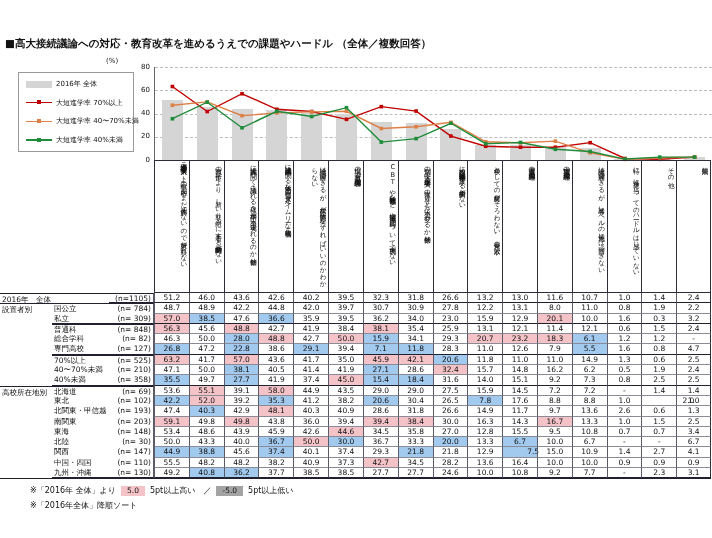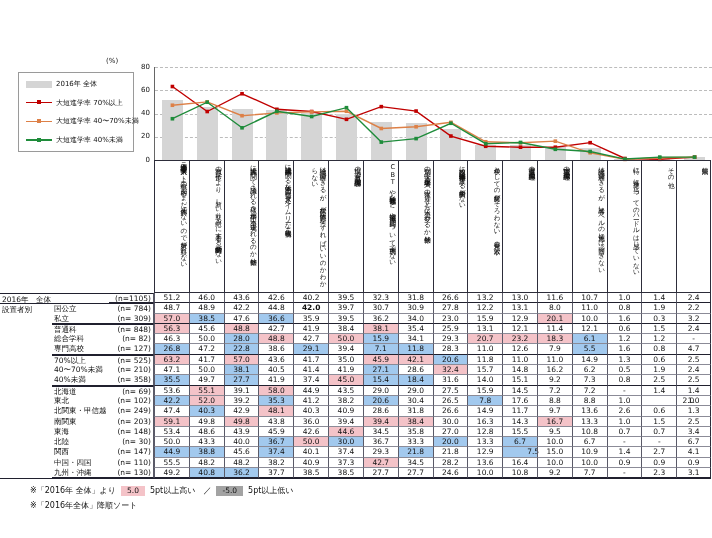--- a/index.html
+++ b/index.html
@@ -51,20 +51,21 @@
   
   .logo{position:absolute;right:10px;top:496px;}
   .rm{font-size:27px;font-weight:bold;color:#979797;letter-spacing:-1.5px;position:relative;}
   .kana{position:absolute;top:-3px;right:16px;font-size:5.5px;color:#c88a8a;letter-spacing:1px;}
 </style>
 </head>
 <body>
 
 <div class="page">
 
+  <div class="title">■高大接続議論への対応・教育改革を進めるうえでの課題やハードル （全体／複数回答）</div>
   <div class="pct">(%)</div>
 
   <div class="legend">
     <div class="li">
       <span class="sw bar-sw"></span>
       <span>2016年 全体</span>
     </div>
     <div class="li">
       <span class="sw line-sw c-red"></span>
       <span>大短進学率 70%以上</span>
@@ -199,21 +200,21 @@
       <div class="val gend" style="grid-area: 2 / 17;">1.0</div>
       <div class="val gend" style="grid-area: 2 / 18;">1.4</div>
       <div class="val lastcol gend" style="grid-area: 2 / 19;">2.4</div>
       <div class="gcell gs" style="grid-area: 3 / 1 / span 2;">設置者別</div>
       <div class="lcell gs" style="grid-area: 3 / 2;">国公立</div>
       <div class="ncell gs" style="grid-area: 3 / 3;">(n= 784)</div>
       <div class="val" style="grid-area: 3 / 4;">48.7</div>
       <div class="val" style="grid-area: 3 / 5;">48.9</div>
       <div class="val" style="grid-area: 3 / 6;">42.2</div>
       <div class="val" style="grid-area: 3 / 7;">44.8</div>
-      <div class="val" style="grid-area: 3 / 8; font-weight: bold;">42.0</div>
+      <div class="val" style="grid-area: 3 / 8;">42.0</div>
       <div class="val" style="grid-area: 3 / 9;">39.7</div>
       <div class="val" style="grid-area: 3 / 10;">30.7</div>
       <div class="val" style="grid-area: 3 / 11;">30.9</div>
       <div class="val" style="grid-area: 3 / 12;">27.8</div>
       <div class="val" style="grid-area: 3 / 13;">12.2</div>
       <div class="val" style="grid-area: 3 / 14;">13.1</div>
       <div class="val" style="grid-area: 3 / 15;">8.0</div>
       <div class="val" style="grid-area: 3 / 16;">11.0</div>
       <div class="val" style="grid-area: 3 / 17;">0.8</div>
       <div class="val" style="grid-area: 3 / 18;">1.9</div>
@@ -337,20 +338,21 @@
       <div class="val lo gend" style="grid-area: 10 / 10;">15.4</div>
       <div class="val lo gend" style="grid-area: 10 / 11;">18.4</div>
       <div class="val gend" style="grid-area: 10 / 12;">31.6</div>
       <div class="val gend" style="grid-area: 10 / 13;">14.0</div>
       <div class="val gend" style="grid-area: 10 / 14;">15.1</div>
       <div class="val gend" style="grid-area: 10 / 15;">9.2</div>
       <div class="val gend" style="grid-area: 10 / 16;">7.3</div>
       <div class="val gend" style="grid-area: 10 / 17;">0.8</div>
       <div class="val gend" style="grid-area: 10 / 18;">2.5</div>
       <div class="val lastcol gend" style="grid-area: 10 / 19;">2.5</div>
+      <div class="gcell gs" style="grid-area: 11 / 1 / span 9;">高校所在地別</div>
       <div class="lcell gs" style="grid-area: 11 / 2;">北海道</div>
       <div class="ncell gs" style="grid-area: 11 / 3;">(n= 69)</div>
       <div class="val" style="grid-area: 11 / 4;">53.6</div>
       <div class="val hi" style="grid-area: 11 / 5;">55.1</div>
       <div class="val" style="grid-area: 11 / 6;">39.1</div>
       <div class="val hi" style="grid-area: 11 / 7;">58.0</div>
       <div class="val" style="grid-area: 11 / 8;">44.9</div>
       <div class="val" style="grid-area: 11 / 9;">43.5</div>
       <div class="val" style="grid-area: 11 / 10;">29.0</div>
       <div class="val" style="grid-area: 11 / 11;">29.0</div>
@@ -374,21 +376,21 @@
       <div class="val" style="grid-area: 12 / 11;">30.4</div>
       <div class="val" style="grid-area: 12 / 12;">26.5</div>
       <div class="val lo" style="grid-area: 12 / 13;">7.8</div>
       <div class="val" style="grid-area: 12 / 14;">17.6</div>
       <div class="val" style="grid-area: 12 / 15;">8.8</div>
       <div class="val" style="grid-area: 12 / 16;">8.8</div>
       <div class="val" style="grid-area: 12 / 17;">1.0</div>
       <div class="val" style="grid-area: 12 / 18; padding-left: 40px;">2.0</div>
       <div class="val lastcol" style="grid-area: 12 / 19;">1.0</div>
       <div class="lcell" style="grid-area: 13 / 2;">北関東・甲信越</div>
-      <div class="ncell" style="grid-area: 13 / 3;">(n= 249)</div>
+      <div class="ncell" style="grid-area: 13 / 3;">(n= 193)</div>
       <div class="val" style="grid-area: 13 / 4;">47.4</div>
       <div class="val lo" style="grid-area: 13 / 5;">40.3</div>
       <div class="val" style="grid-area: 13 / 6;">42.9</div>
       <div class="val hi" style="grid-area: 13 / 7;">48.1</div>
       <div class="val" style="grid-area: 13 / 8;">40.3</div>
       <div class="val" style="grid-area: 13 / 9;">40.9</div>
       <div class="val" style="grid-area: 13 / 10;">28.6</div>
       <div class="val" style="grid-area: 13 / 11;">31.8</div>
       <div class="val" style="grid-area: 13 / 12;">26.6</div>
       <div class="val" style="grid-area: 13 / 13;">14.9</div>

